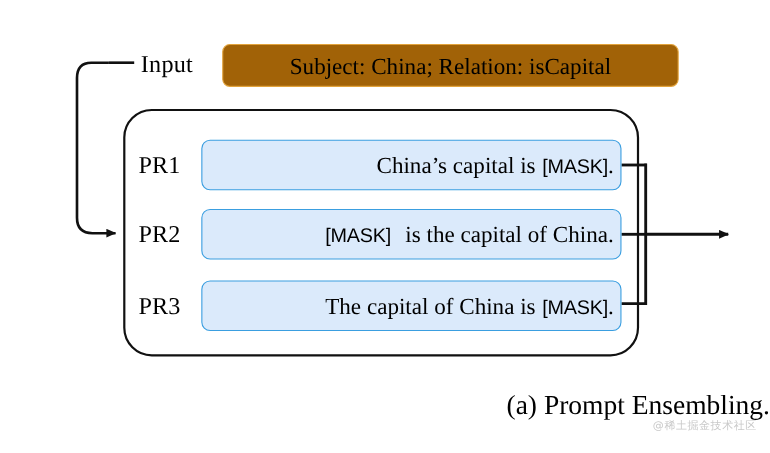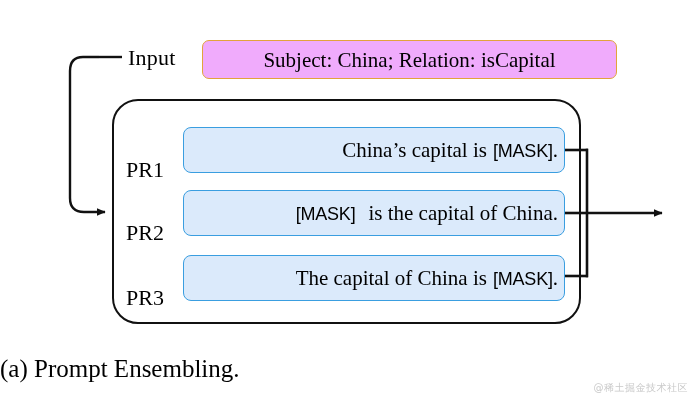--- a/index.html
+++ b/index.html
@@ -37,21 +37,21 @@
     letter-spacing: 0.2px;
     white-space: nowrap;
   }
   .input-box {
     position: absolute;
     left: 202px;
     top: 40px;
     width: 415px;
     height: 39px;
     box-sizing: border-box;
-    background: #f0abfc;
+    background: #a16207;
     border: 1.6px solid #e2a33c;
     border-radius: 7px;
     display: flex;
     align-items: center;
     justify-content: center;
   }
   .input-box .txt {
     font-size: 21px;
     line-height: 26px;
     white-space: nowrap;
@@ -83,21 +83,20 @@
   .pr-row-3 { top: 255px; }
 
   .pr-label {
     position: absolute;
     left: 126px;
     top: 8px;
     width: 56px;
     font-size: 22px;
     line-height: 30px;
     white-space: nowrap;
-    margin-top: 20px;
   }
   .pr-box {
     position: absolute;
     left: 183px;
     top: 0;
     width: 382px;
     height: 46px;
     box-sizing: border-box;
     background: #dbeafb;
     border: 1.7px solid #3a9ee0;
@@ -121,21 +120,21 @@
   }
   .sp-l { padding-left: 6px; }
   .sp-r { padding-right: 7px; }
 
   
   .caption {
     position: absolute;
     left: 0;
     top: 352px;
     width: 700px;
-    text-align: left;
+    text-align: right;
     font-size: 25px;
     line-height: 34px;
   }
 
   
   .watermark {
     position: absolute;
     right: 12px;
     top: 380px;
     font-family: "DejaVu Sans", "Liberation Sans", sans-serif;

